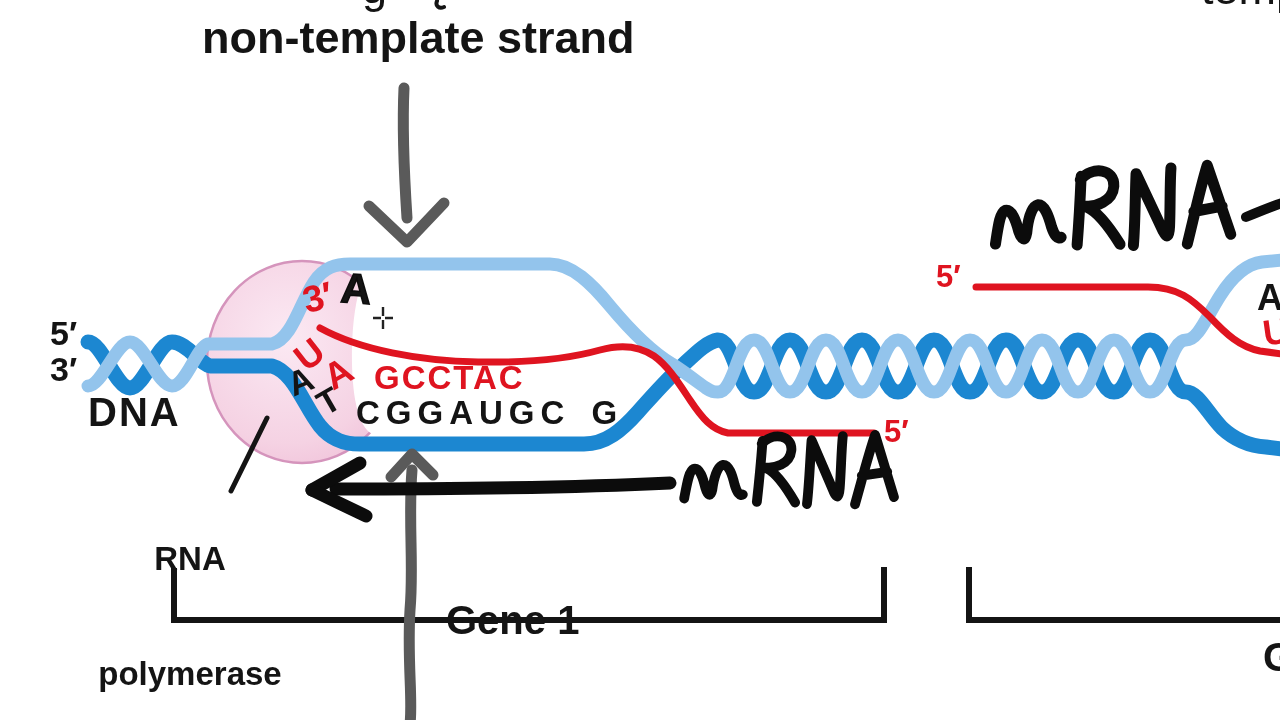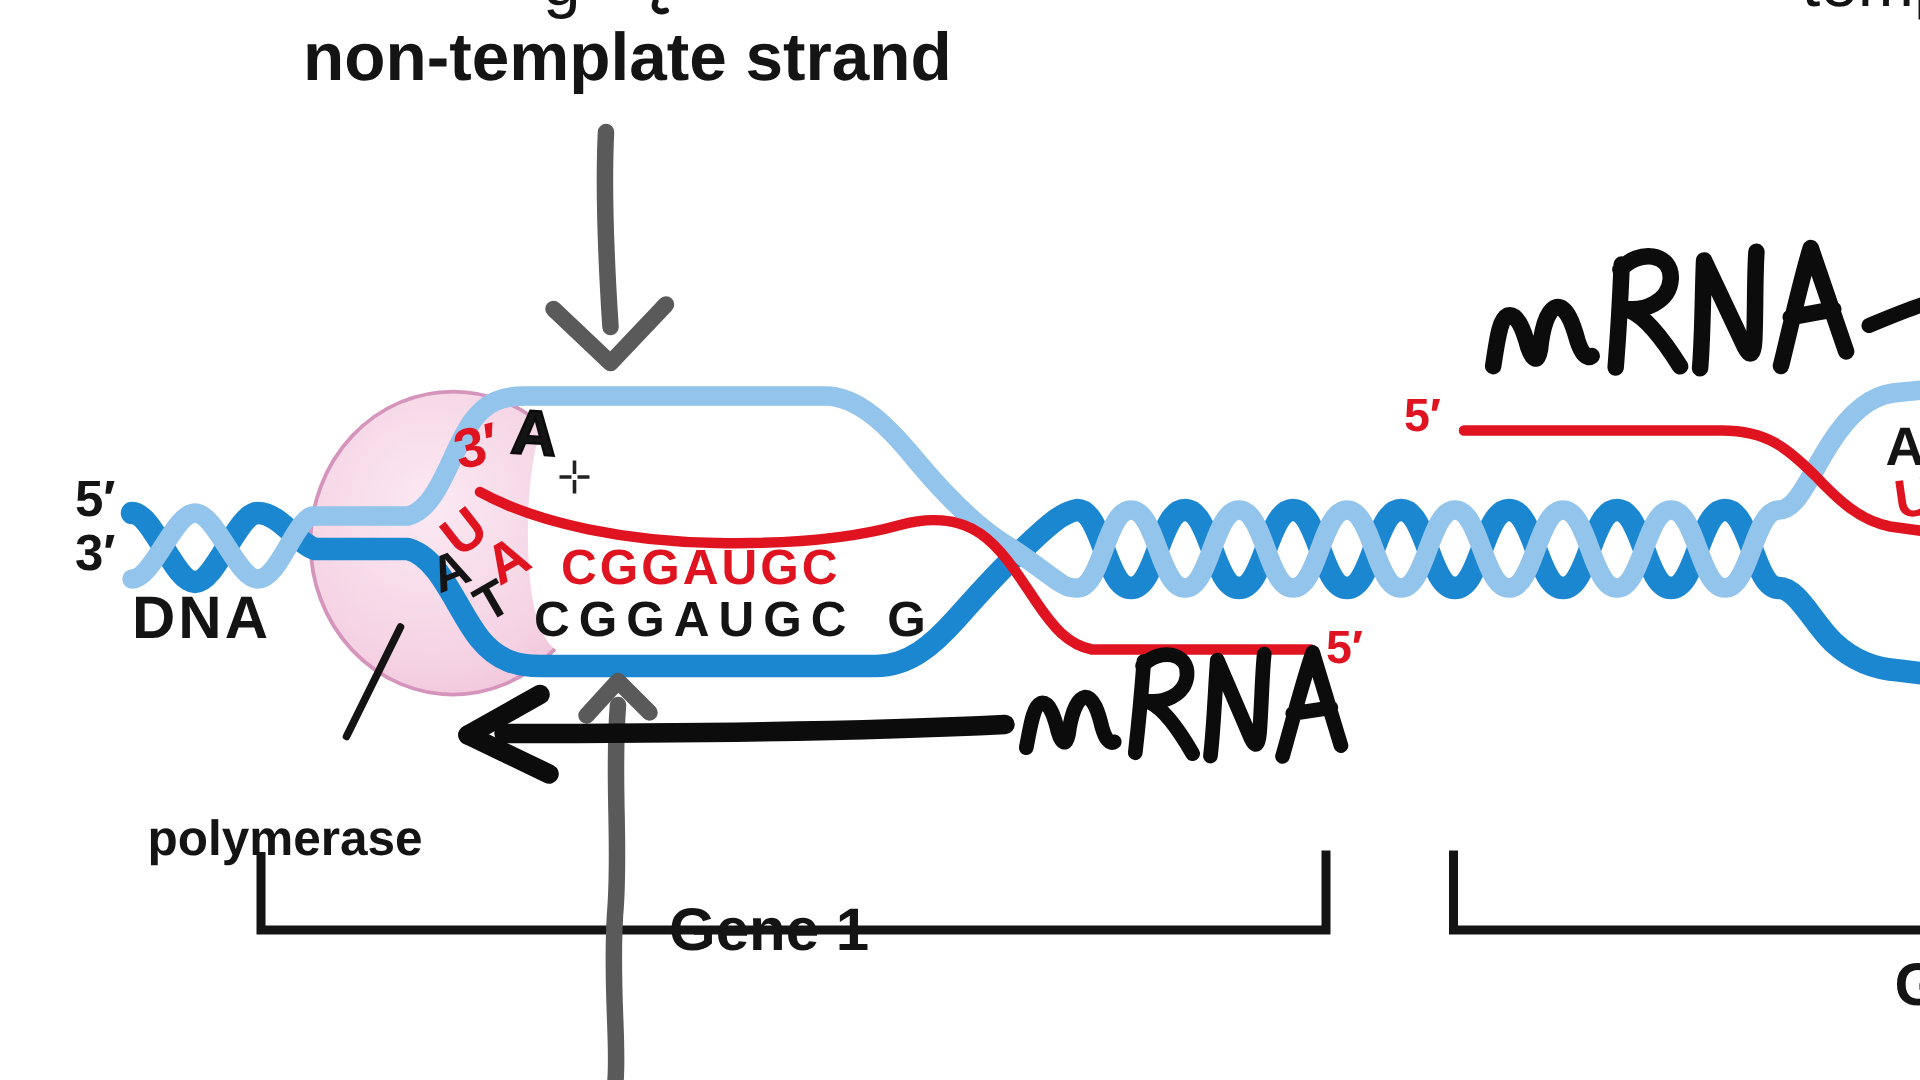--- a/index.html
+++ b/index.html
@@ -108,30 +108,31 @@
 
 <div class="clipbox" style="left:1201px;top:0;width:79px;height:13px;">
   <span style="top:-37px;font-size:45px;">template</span>
 </div>
 
 <div class="lbl" style="left:50px;top:316px;font-size:34px;">5′</div>
 <div class="lbl" style="left:50px;top:352px;font-size:34px;">3′</div>
 <div class="lbl" style="left:88px;top:392px;font-size:40px;letter-spacing:2px;">DNA</div>
 
 <div class="lbl" style="left:78px;top:476px;width:224px;text-align:center;font-size:33px;">
-  <div style="">polymerase</div>
+  <div>RNA</div>
+  <div style="margin-top:16px;">polymerase</div>
 </div>
 
 <div class="lbl red" style="left:303px;top:279px;font-size:37px;transform:rotate(-14deg);">3′</div>
 <div class="lbl marker" style="left:341px;top:268px;font-size:42px;transform:rotate(4deg);">A</div>
 <div class="lbl red" style="left:296px;top:336px;font-size:37px;transform:rotate(-38deg);">U</div>
 <div class="lbl red" style="left:325px;top:355px;font-size:37px;transform:rotate(-30deg);">A</div>
 <div class="lbl" style="left:288px;top:364px;font-size:34px;transform:rotate(-22deg);">A</div>
 <div class="lbl" style="left:318px;top:384px;font-size:34px;transform:rotate(-30deg);">T</div>
-<div class="lbl red" style="left:374px;top:361px;font-size:33px;letter-spacing:2px;">CGGAUGC</div>
+<div class="lbl red" style="left:374px;top:361px;font-size:33px;letter-spacing:2px;">GCCTAC</div>
 <div class="lbl" style="left:356px;top:396px;font-size:33px;letter-spacing:6px;word-spacing:6px;">CGGAUGC G</div>
 <div class="lbl red" style="left:884px;top:416px;font-size:31px;">5′</div>
 
 <div class="lbl red" style="left:936px;top:261px;font-size:31px;">5′</div>
 <div class="lbl" style="left:1257px;top:280px;font-size:36px;">A</div>
 <div class="lbl red" style="left:1263px;top:314px;font-size:36px;transform:rotate(-8deg);">U</div>
 
 <div class="lbl" style="left:446px;top:600px;font-size:40px;">Gene 1</div>
 <div class="lbl" style="left:1263px;top:637px;font-size:40px;">G</div>
 

